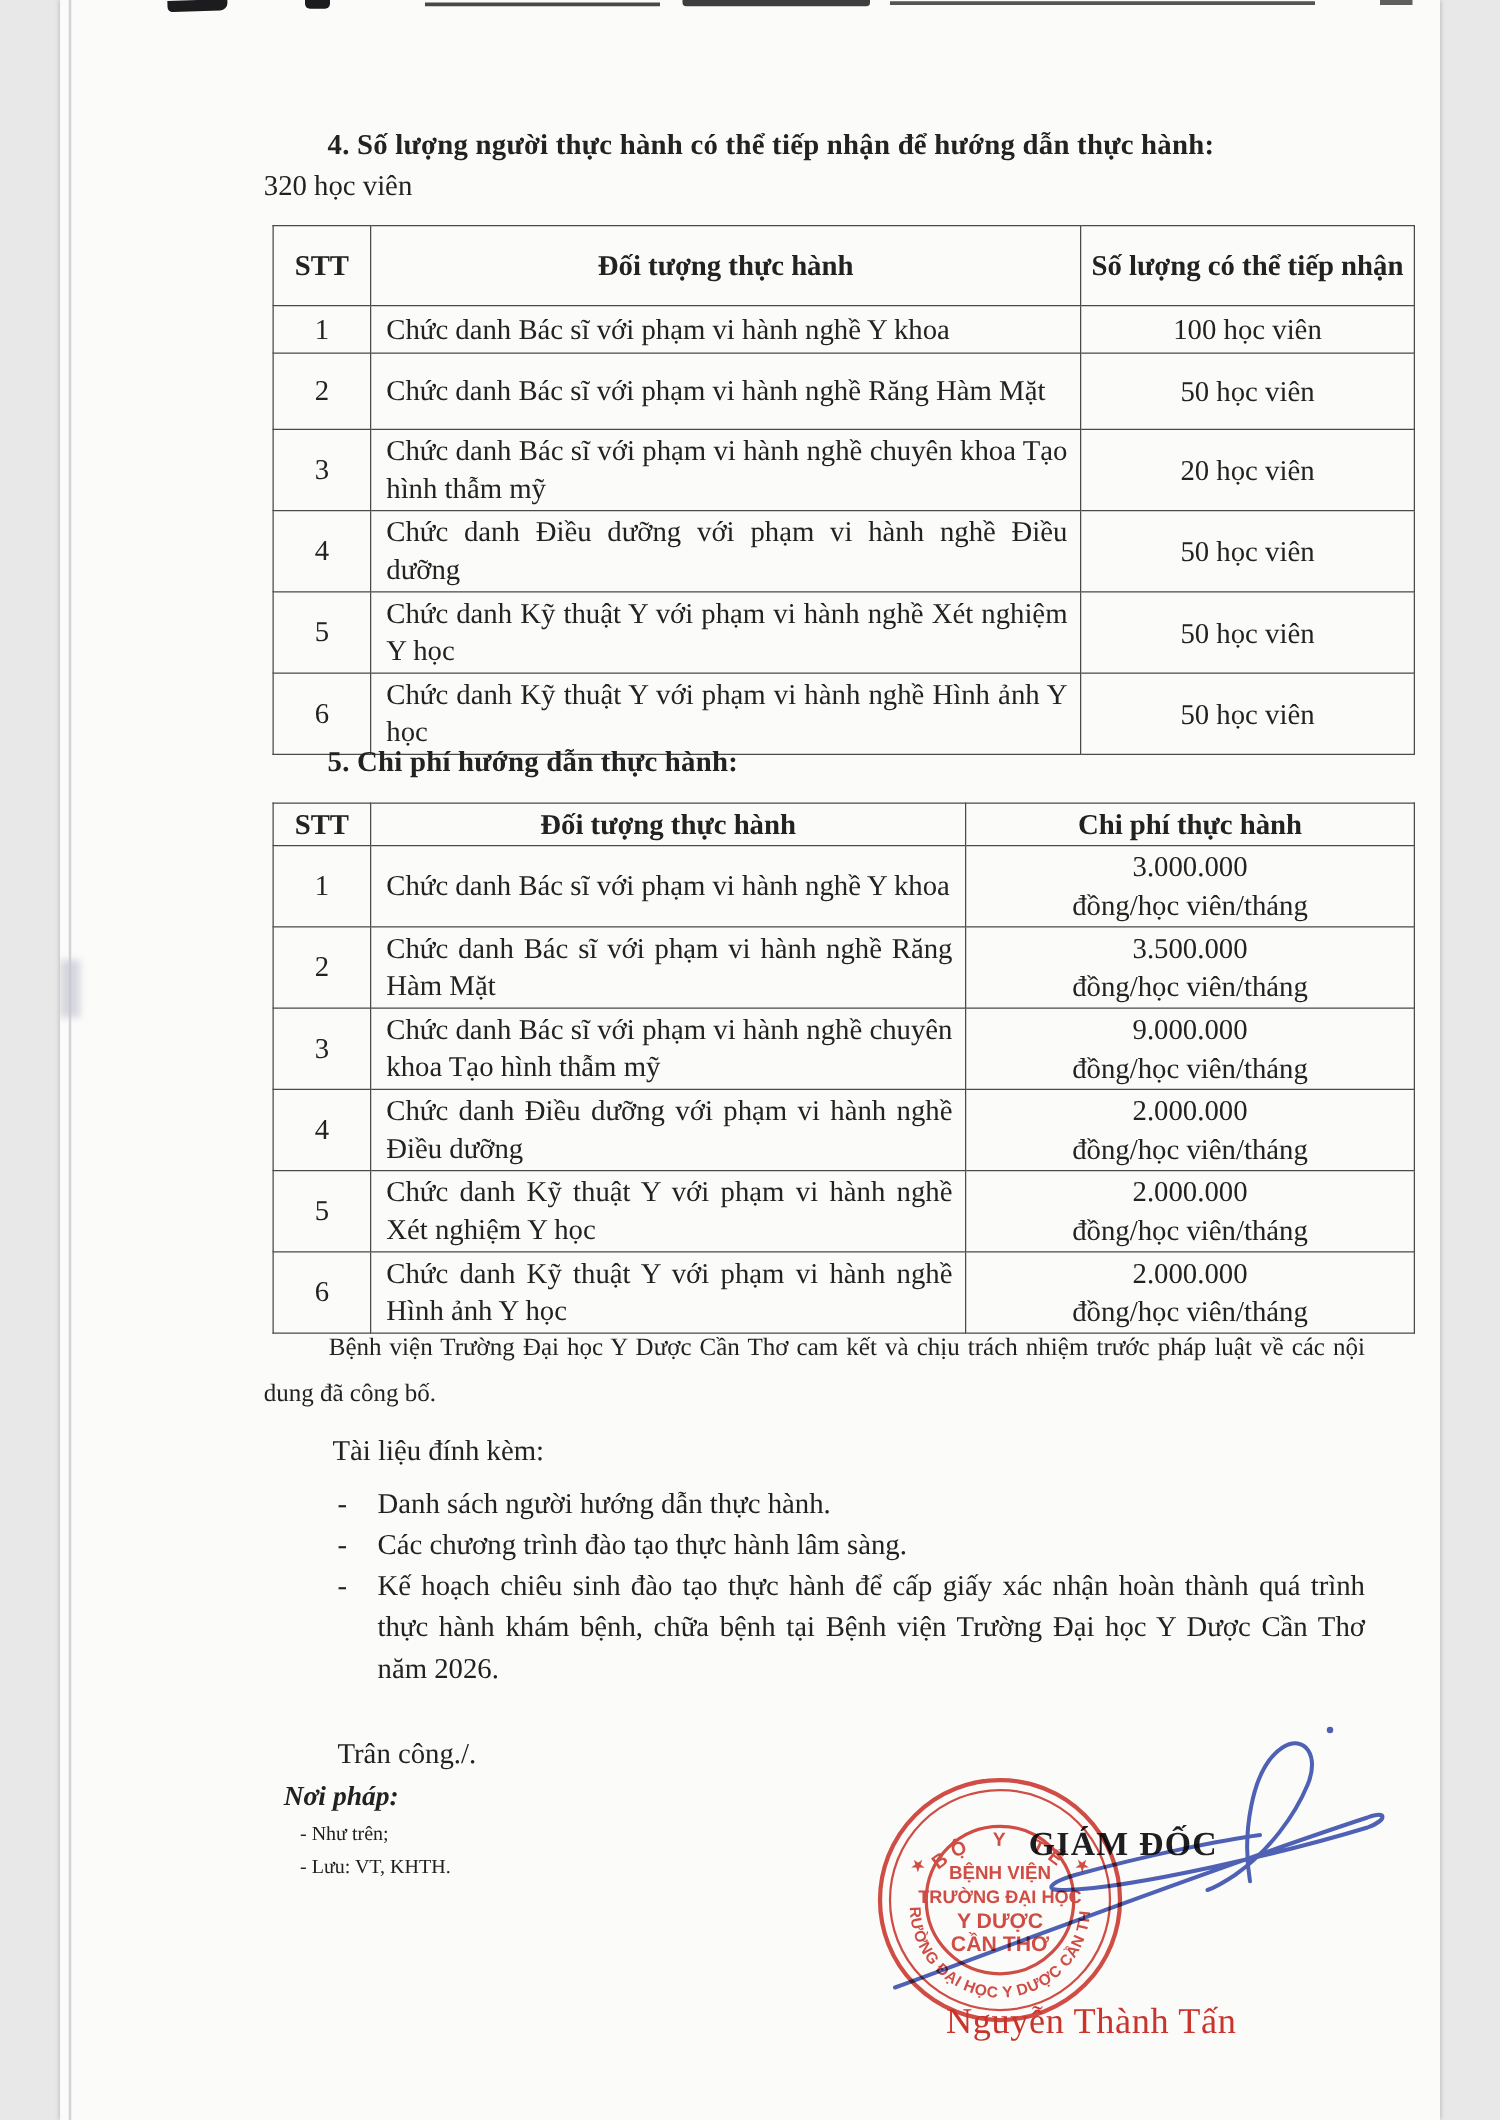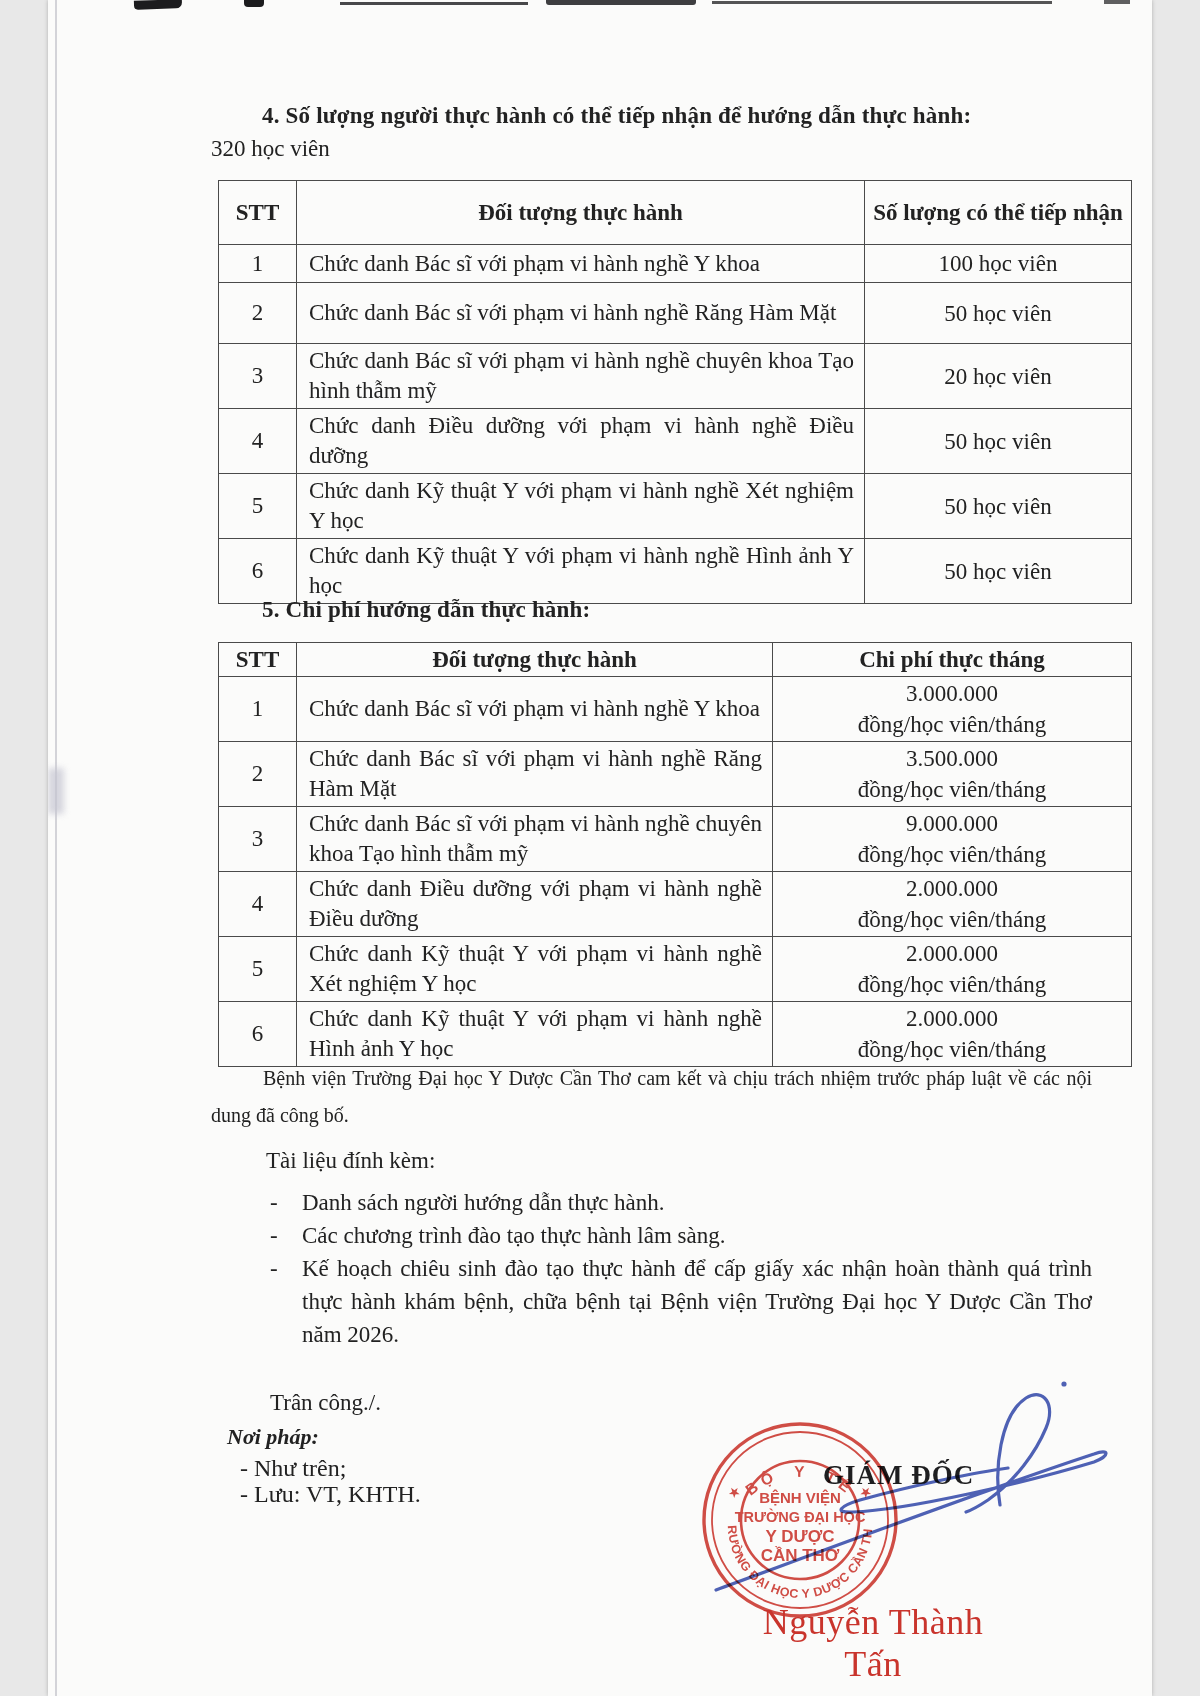--- a/index.html
+++ b/index.html
@@ -33,24 +33,24 @@
   #table2 thead tr{height:34px;}
 
   .para{font-size:20px;line-height:37px;text-align:justify;}
   .indent{text-indent:52px;}
   .attach-list{font-size:23px;line-height:33px;}
   .attach-item{position:relative;padding-left:36px;}
   .attach-item .dash{position:absolute;left:4px;top:0;}
   .attach-item.justify{text-align:justify;}
 
   .noi-nhan{font-weight:bold;font-style:italic;font-size:22px;}
-  .recip{font-size:24px;line-height:26px;}
+  .recip{font-size:16px;line-height:26px;}
 
   .giamdoc{font-weight:bold;font-size:27px;letter-spacing:1px;color:#1e1e20;}
-  .signer-name{font-size:36px;color:#c9342c;text-align:center;letter-spacing:.5px;}
+  .signer-name{font-size:29px;color:#c9342c;text-align:center;letter-spacing:.5px;}
 
   .stamp-svg{mix-blend-mode:multiply;opacity:.9;}
   .sign-svg{mix-blend-mode:multiply;opacity:.92;}
 
   
   .art{position:absolute;background:#1c1c1e;}
   .edge{position:absolute;top:0;height:1696px;width:2px;}
 </style>
 </head>
 <body>
@@ -123,21 +123,21 @@
   <table class="doc abs" id="table2" style="left:170px;top:642px;width:913px;">
     <colgroup>
         <col style="width:78px">
         <col style="width:476px">
         <col style="width:359px">
       </colgroup>
     <thead>
       <tr>
         <th>STT</th>
         <th>Đối tượng thực hành</th>
-        <th>Chi phí thực tháng</th>
+        <th>Chi phí thực hành</th>
       </tr>
     </thead>
     <tbody>
         <tr>
           <td class="c-stt">1</td>
           <td class="c-subject">Chức danh Bác sĩ với phạm vi hành nghề Y khoa</td>
           <td class="c-value">3.000.000
 đồng/học viên/tháng</td>
         </tr>
         <tr>

